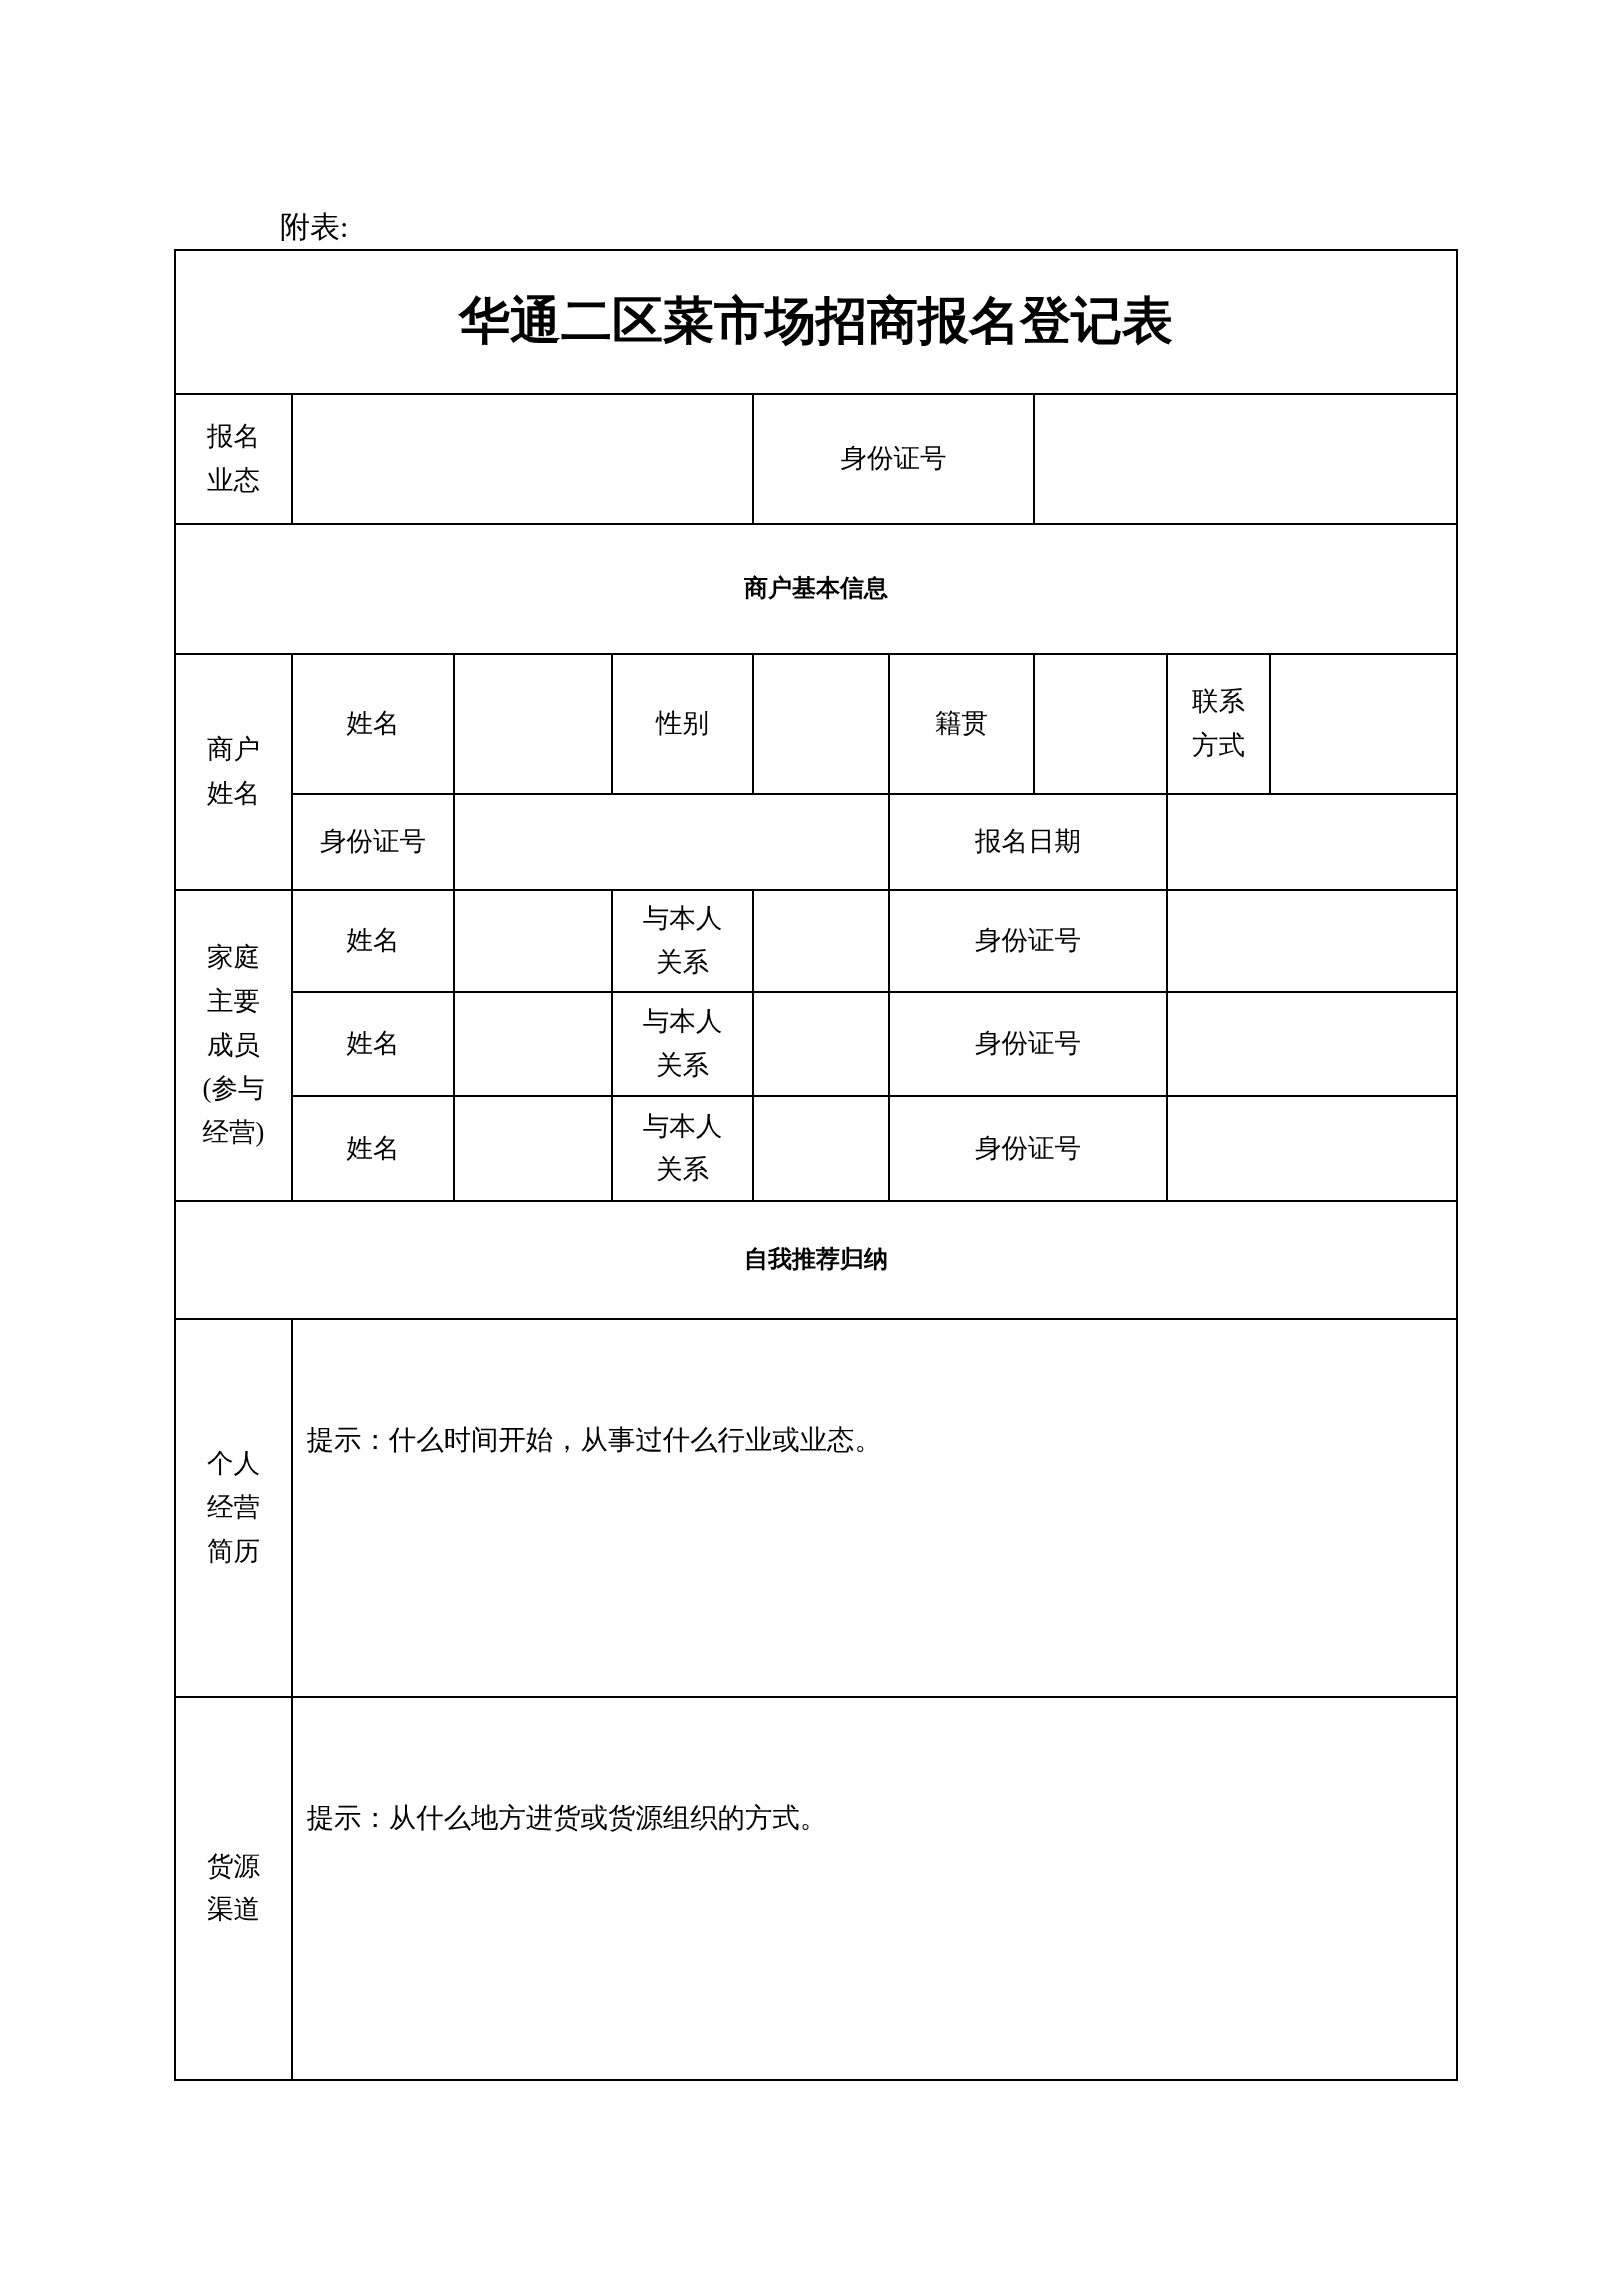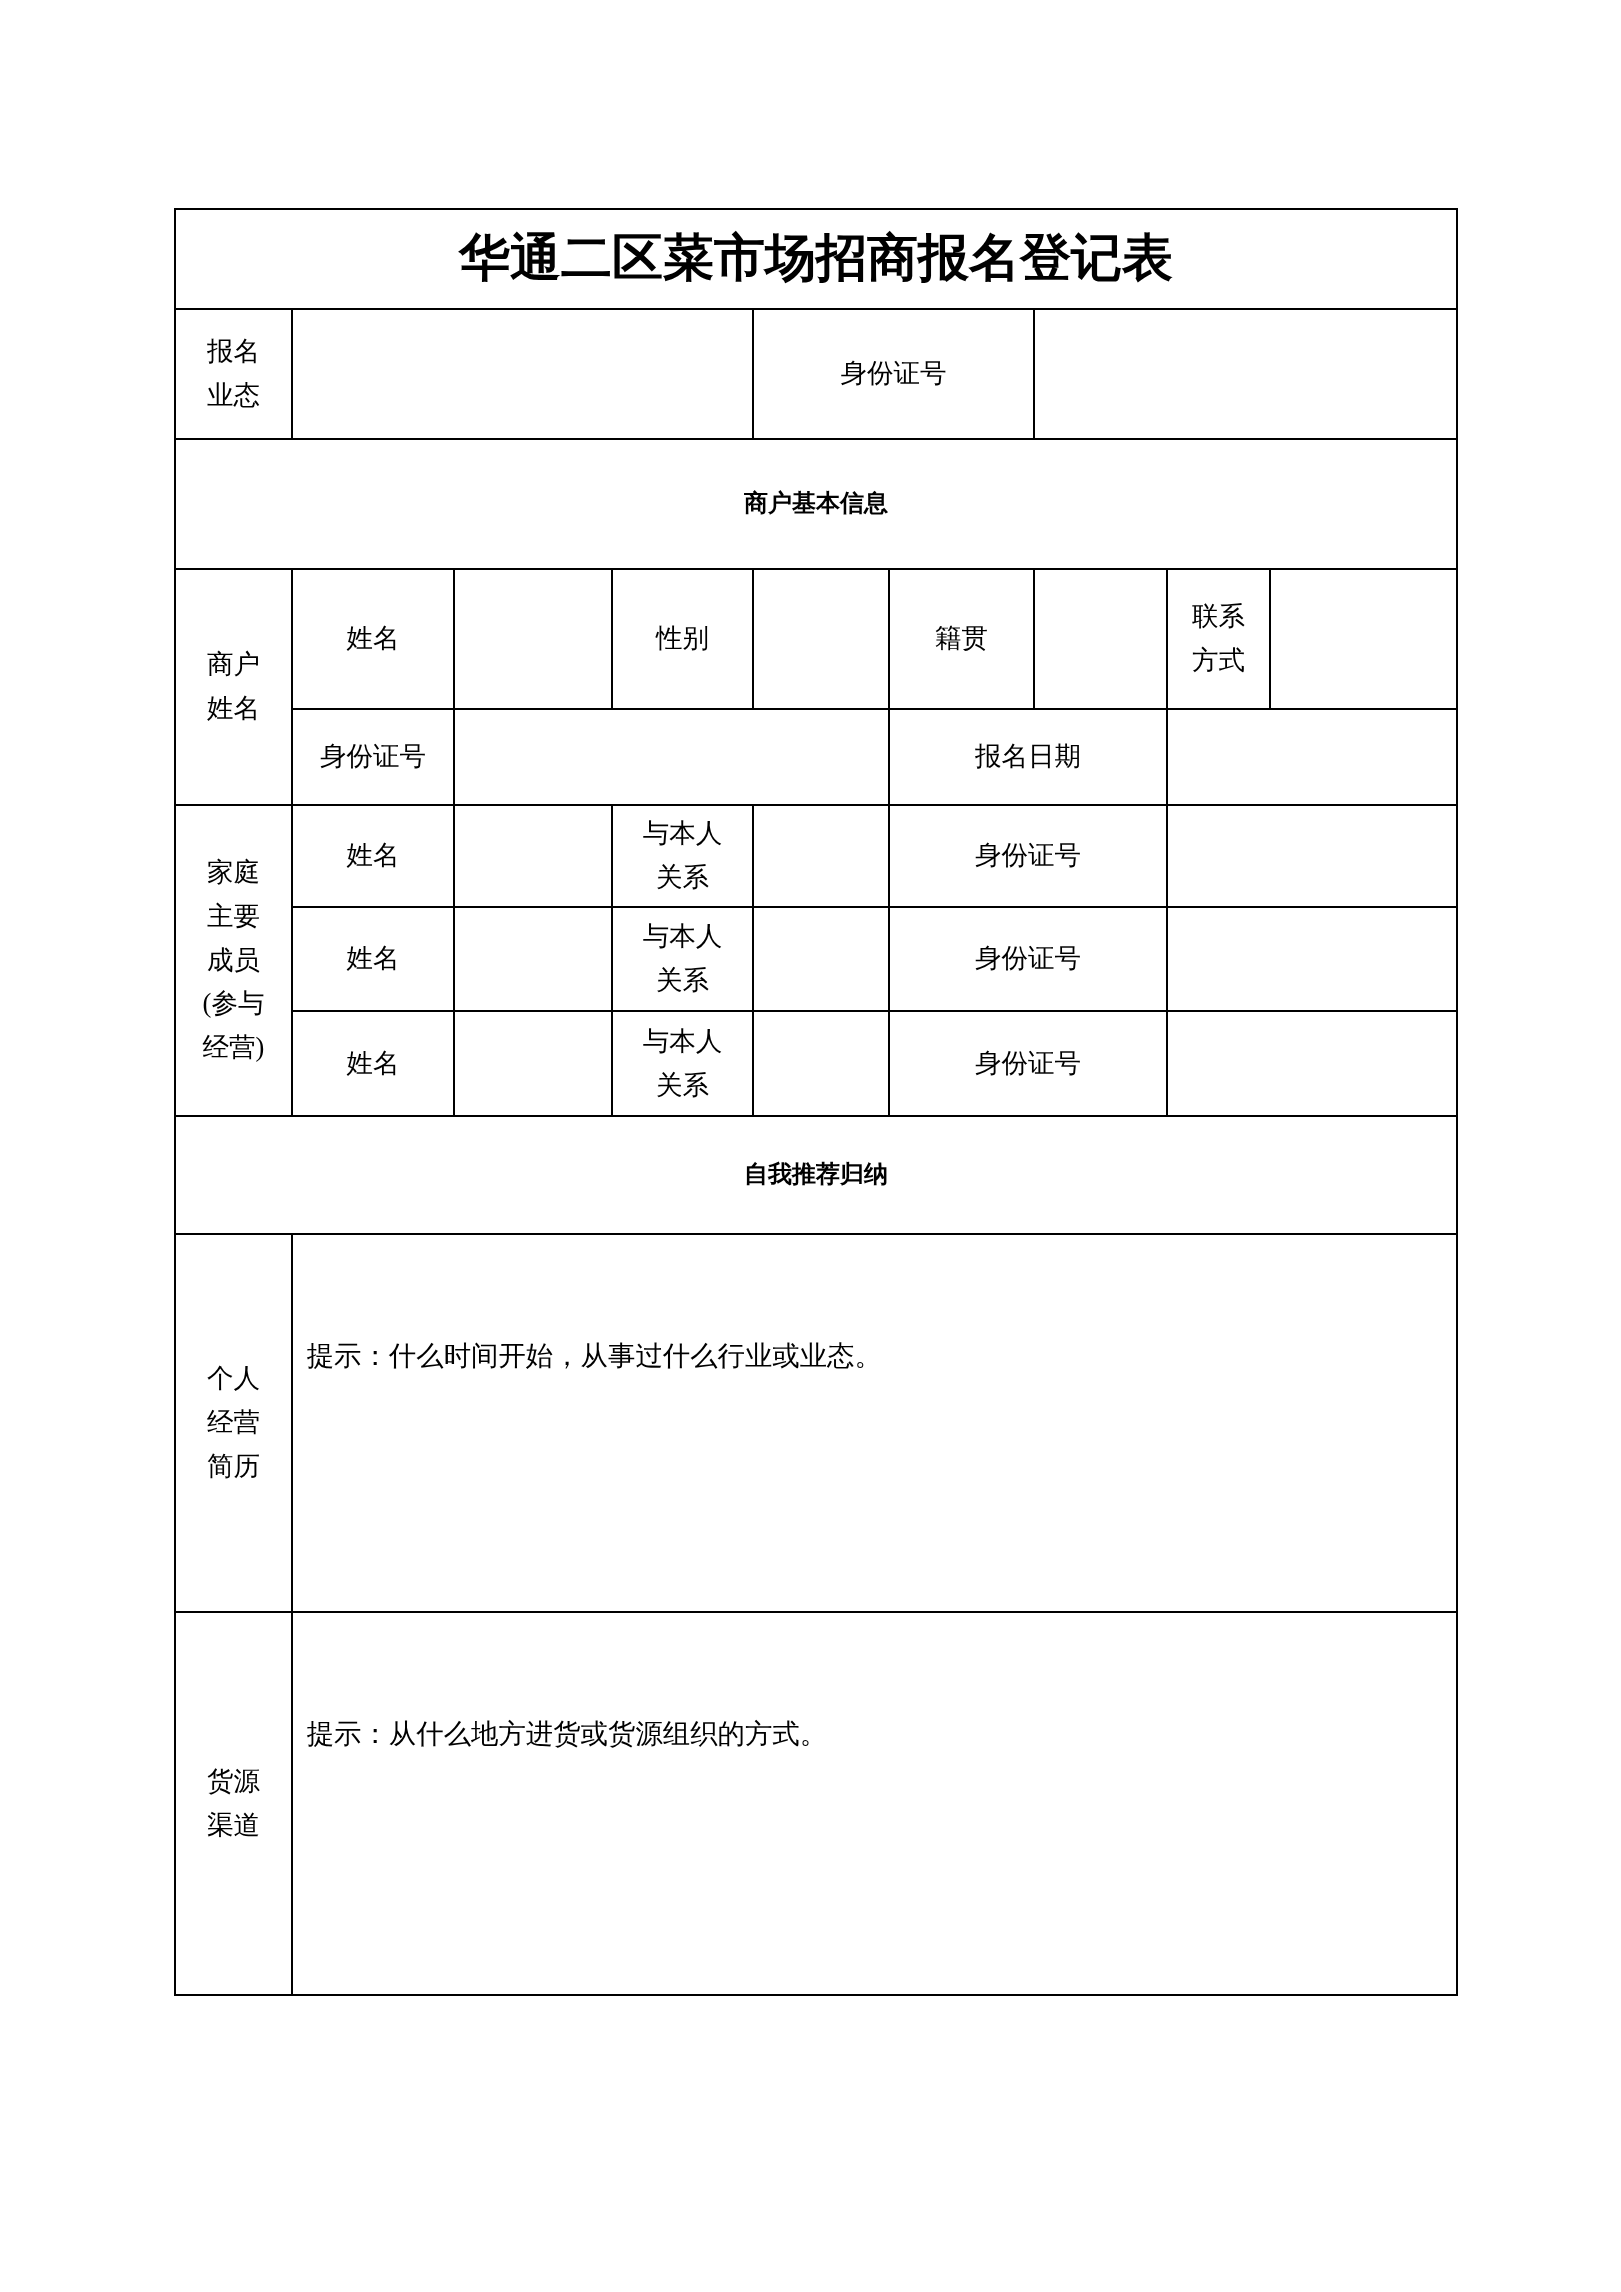--- a/index.html
+++ b/index.html
@@ -60,36 +60,37 @@
     line-height: 1.5;
     white-space: pre-line;
     margin-top: 47px;
   }
 </style>
 </head>
 <body>
 
 <div class="sheet">
 
+  <div class="note">附表:</div>
 
   <table class="form">
     <colgroup>
       <col style="width:117px">
       <col style="width:162px">
       <col style="width:158px">
       <col style="width:141px">
       <col style="width:136px">
       <col style="width:145px">
       <col style="width:133px">
       <col style="width:103px">
       <col style="width:187px">
     </colgroup>
     <tbody>
 
-      <tr style="height:100px">
+      <tr style="height:144px">
         <td colspan="9" class="title-cell">华通二区菜市场招商报名登记表</td>
       </tr>
 
       <tr style="height:130px">
         <td>报名
 业态</td>
         <td colspan="3"></td>
         <td colspan="2">身份证号</td>
         <td colspan="3"></td>
       </tr>

